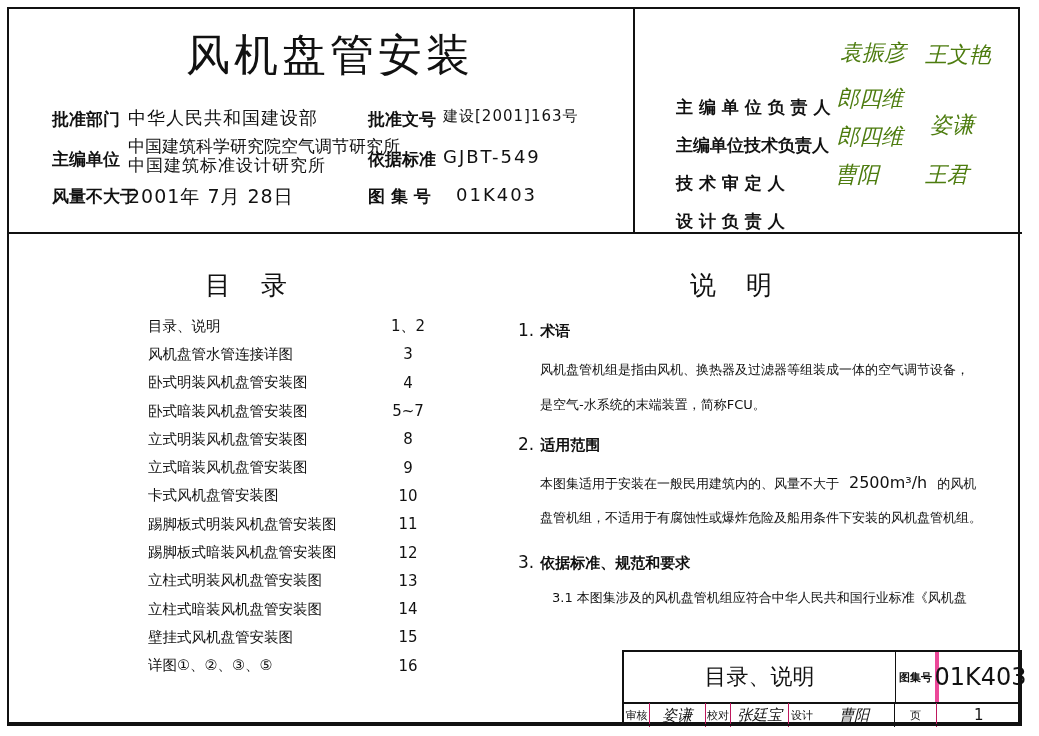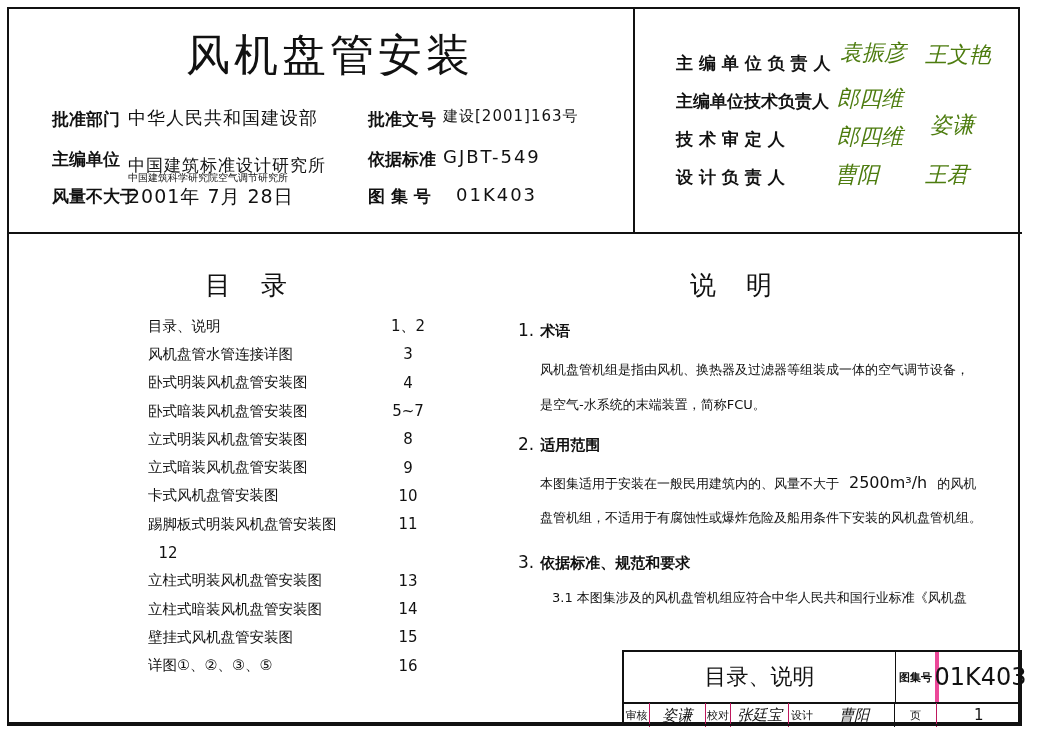--- a/index.html
+++ b/index.html
@@ -6,23 +6,23 @@
   body { width:1039px; height:736px; position:relative; overflow:hidden;
          font-family:"DejaVu Sans","Liberation Sans",sans-serif; color:#111; }
   .frame { position:absolute; left:7px; top:7px; width:1013px; height:717px;
            border:2px solid #111; box-sizing:border-box; }
   .header { position:absolute; left:7px; top:7px; width:1015px; height:227px; border-bottom:2px solid #111; box-sizing:border-box; }
   .vdiv { position:absolute; left:633px; top:7px; width:2px; height:226px; background:#111; }
   .big-title { position:absolute; left:160px; top:26px; width:340px; text-align:center;
                font-size:44px; letter-spacing:4px; font-weight:300; font-family:"DejaVu Sans",sans-serif; }
   .meta-label { font-weight:bold; font-size:17px; position:absolute; white-space:nowrap; }
   .meta-val { position:absolute; white-space:nowrap; font-size:19px; letter-spacing:1px; }
-  .meta-val.small { font-size:10px; line-height:15px; letter-spacing:0;margin-top:31px; }
+  .meta-val.small { font-size:17px; line-height:15px; letter-spacing:0; }
   .meta-val.code { font-size:18px; letter-spacing:2px; font-family:"DejaVu Sans",sans-serif; }
-  .resp-row { position:absolute; left:676px; font-size:17px; font-weight:bold; white-space:nowrap; }
+  .resp-row { position:absolute; left:676px; font-size:17px; font-weight:bold; white-space:nowrap;margin-top:44px; }
   .sig { position:absolute; font-family:"DejaVu Serif",serif; font-style:italic; font-size:22px; color:#4d7c0f; white-space:nowrap; }
   .toc-title { position:absolute; left:205px; top:268px; font-size:26px; letter-spacing:30px; }
   .toc { position:absolute; left:148px; top:312px; width:280px; }
   .toc-row { display:flex; justify-content:space-between; height:28.3px; align-items:center; font-size:14.5px; }
   .toc-row .pg { width:40px; text-align:center; font-size:15px; }
   .ex-title { position:absolute; left:690px; top:268px; font-size:26px; letter-spacing:30px; }
   .sec-head { position:absolute; left:518px; font-size:15px; font-weight:bold; }
   .sec-head .num { font-weight:normal; font-size:17px; margin-right:6px; }
   .para { position:absolute; left:540px; font-size:13px; white-space:nowrap; }
   .para .v { font-size:16px; margin:0 10px; }
@@ -111,20 +111,21 @@
     </div>
   <div class="toc-row">
       <span>卡式风机盘管安装图</span>
       <span class="pg">10</span>
     </div>
   <div class="toc-row">
       <span>踢脚板式明装风机盘管安装图</span>
       <span class="pg">11</span>
     </div>
   <div class="toc-row">
+      <span>踢脚板式暗装风机盘管安装图</span>
       <span class="pg">12</span>
     </div>
   <div class="toc-row">
       <span>立柱式明装风机盘管安装图</span>
       <span class="pg">13</span>
     </div>
   <div class="toc-row">
       <span>立柱式暗装风机盘管安装图</span>
       <span class="pg">14</span>
     </div>

